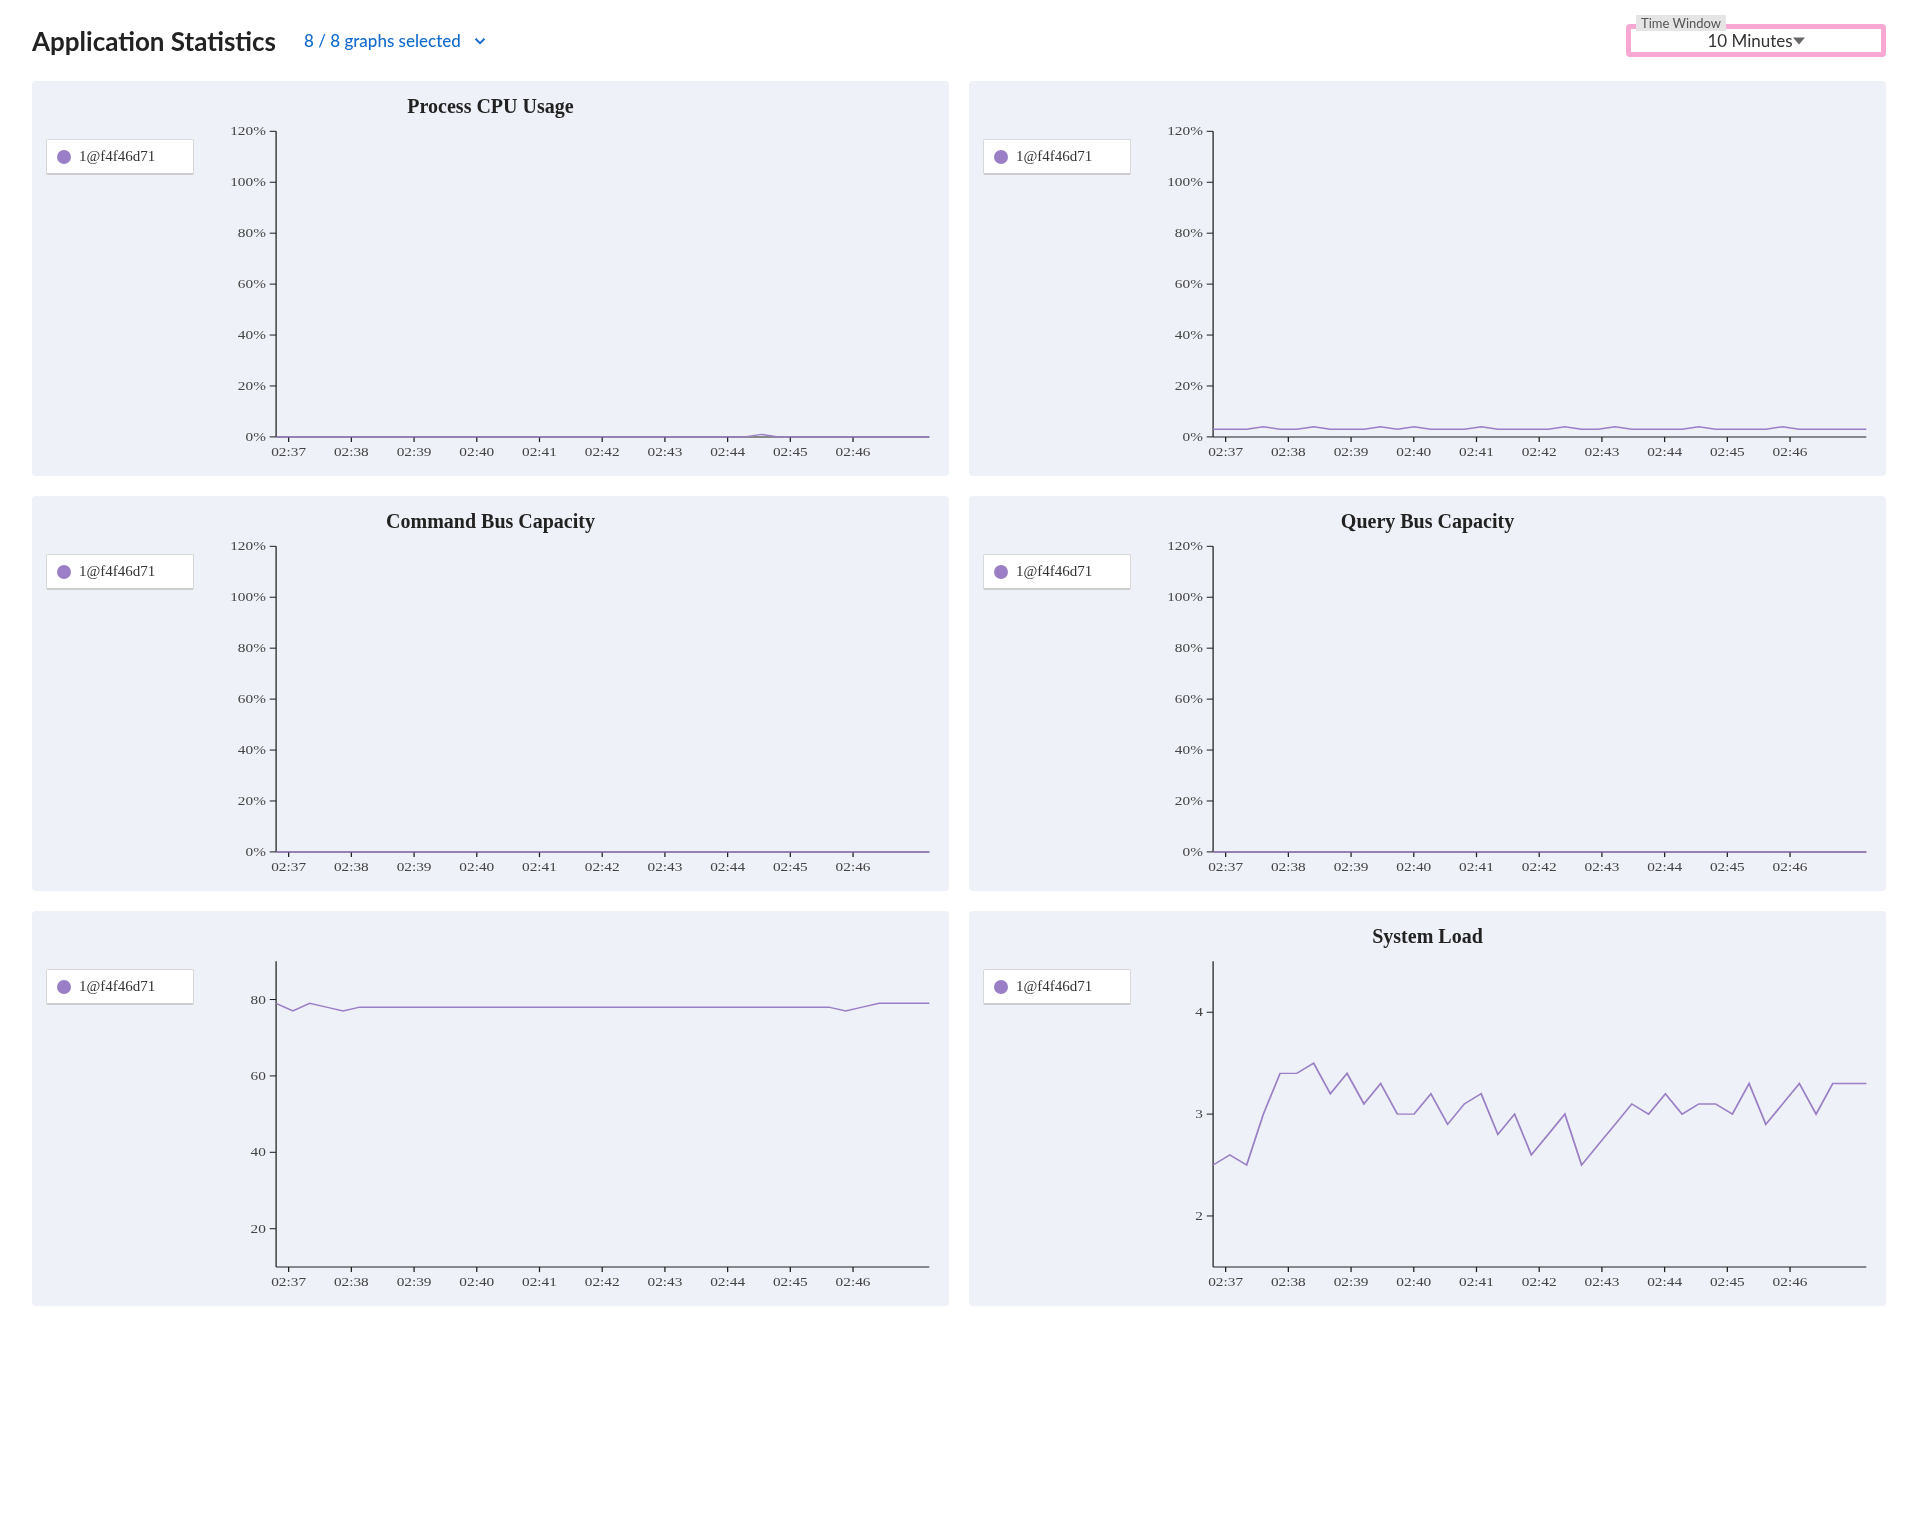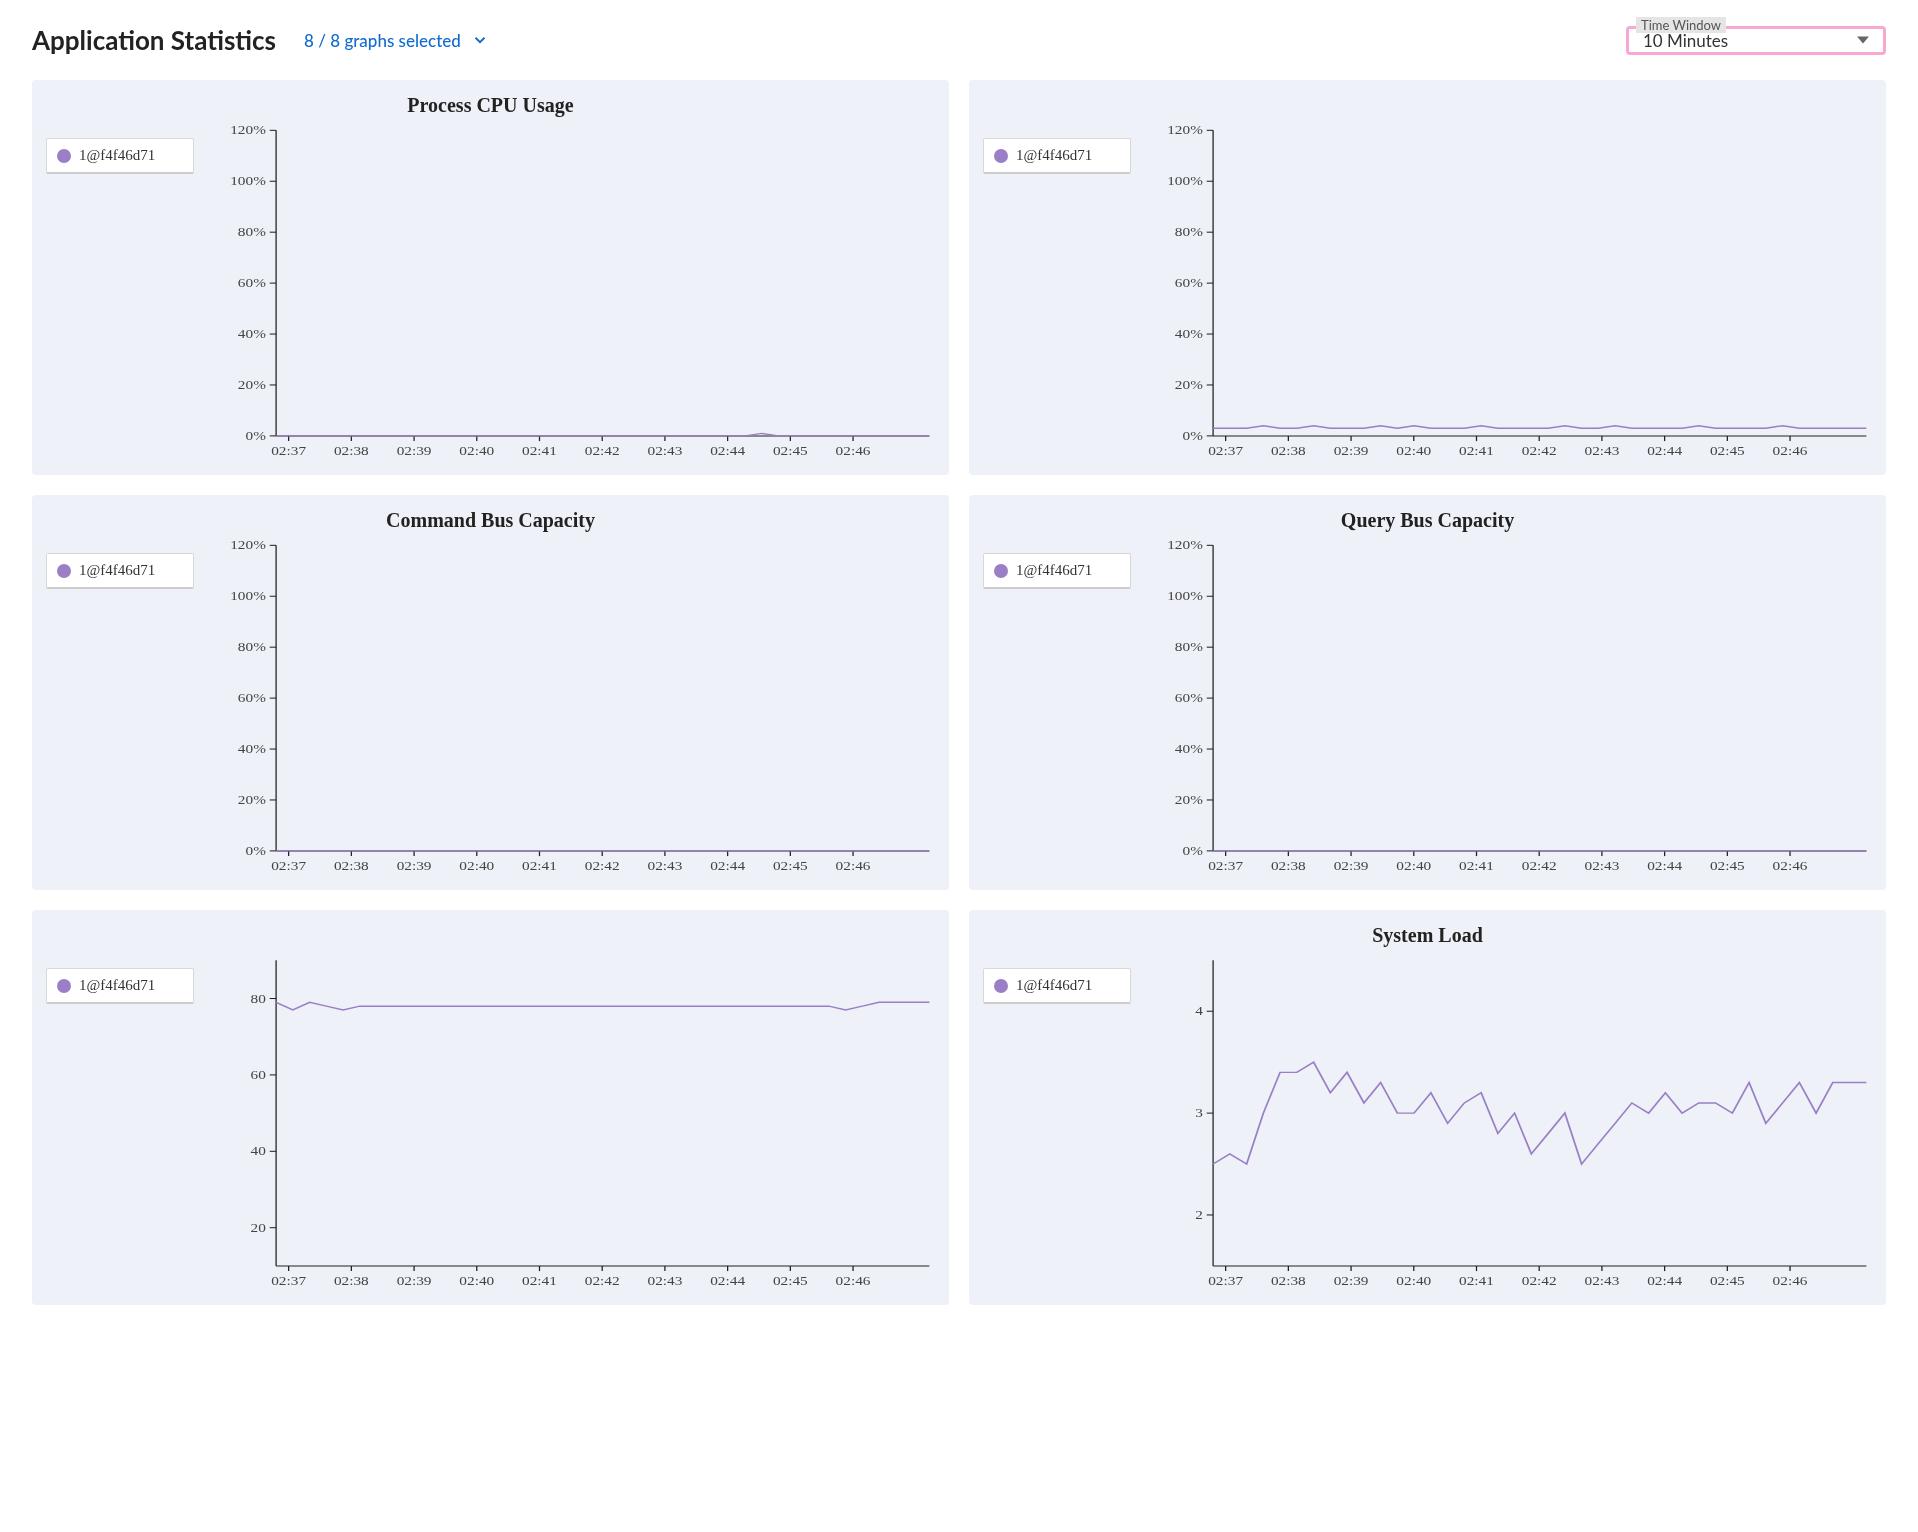--- a/index.html
+++ b/index.html
@@ -5,21 +5,21 @@
 * { box-sizing: border-box; margin:0; padding:0; }
 body { font-family: -apple-system, "Segoe UI", "Lato", Roboto, Helvetica, Arial, sans-serif; background:#fff; color:#222; }
 .page { padding: 24px 32px; }
 .header-row { display:flex; align-items:center; justify-content:flex-start; gap:28px; margin-bottom:24px; }
 .page-title { font-size:26px; font-weight:700; color:#222; }
 .graph-selector { color:#136bce; font-size:17px; font-weight:500; display:flex; align-items:center; gap:10px; cursor:pointer; }
 .graph-selector svg { width:18px; height:18px; }
 .spacer { flex:1; }
 .time-window-wrap { position:relative; }
 .time-window-label { position:absolute; top:-9px; left:10px; background:#e5e5e5; padding:0 5px; font-size:13px; color:#555; }
-.time-window { border:3px solid #f9a8d4; border-radius:4px; padding:1px 14px; width:260px; display:flex; align-items:center; justify-content:space-between; font-size:17px; color:#333; cursor:pointer; }
+.time-window { border:5px solid #f9a8d4; border-radius:4px; padding:1px 14px; width:260px; display:flex; align-items:center; justify-content:center; font-size:17px; color:#333; cursor:pointer; }
 .time-window svg { width:12px; height:12px; fill:#666; }
 
 .grid { display:grid; grid-template-columns:1fr 1fr; gap:20px;font-family:Liberation Serif, serif; }
 .card { background:#eef1f7; border-radius:4px; padding:14px 14px 14px 14px; position:relative; height:395px; }
 .card-title { text-align:center; font-size:20px; font-weight:700; color:#222; margin-bottom:8px; }
 .legend-chip { position:absolute; top:58px; left:14px; background:#fff; border:1px solid #d8d8d8; border-bottom:2px solid #ccc; border-radius:2px; padding:8px 10px; display:flex; align-items:center; gap:8px; font-size:15px; color:#333; width:148px; overflow:hidden; white-space:nowrap; }
 .legend-dot { width:14px; height:14px; border-radius:50%; background:#9a7fc6; flex-shrink:0; }
 .chart-pane { position:absolute; top:42px; left:165px; right:12px; bottom:10px; }
 .chart-pane svg { width:100%; height:100%; }
 .axis-text { font-size:12px; fill:#444; }

